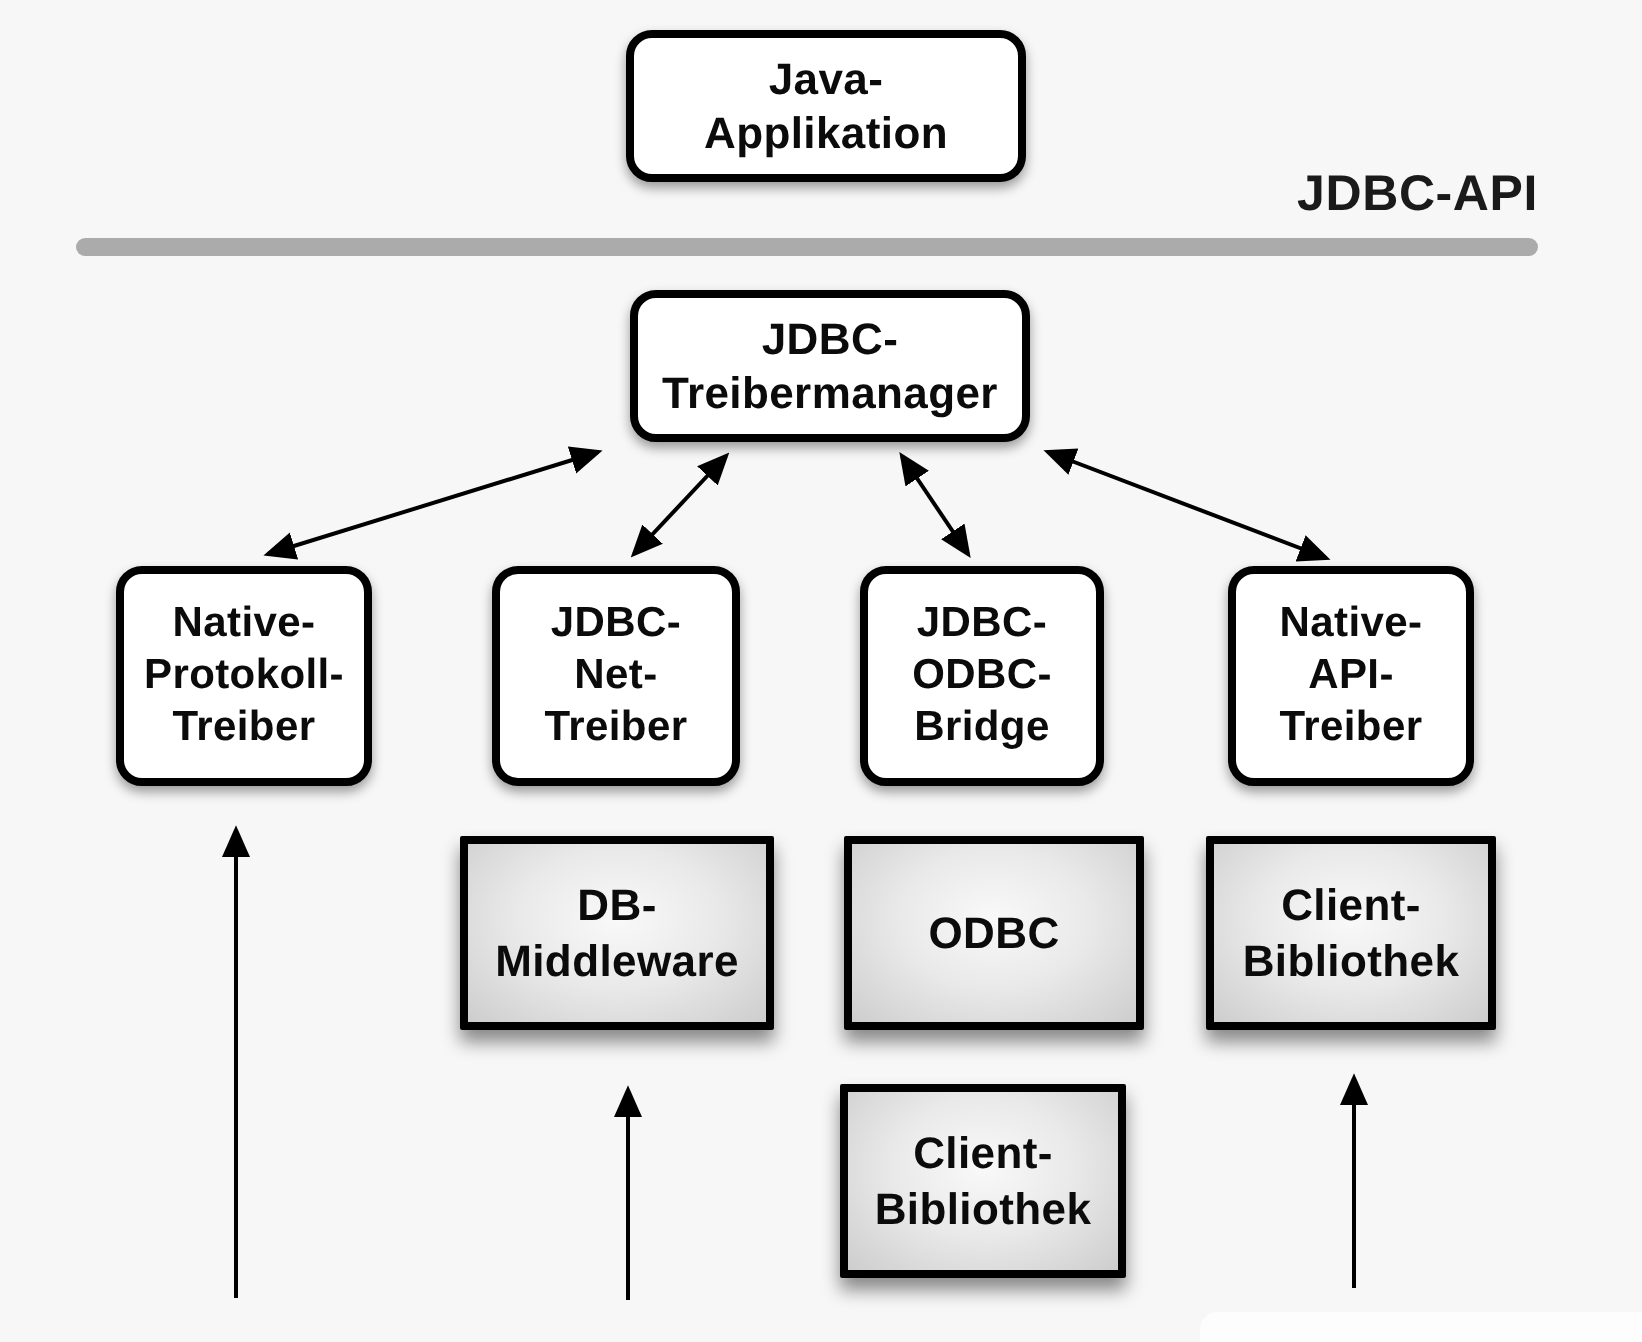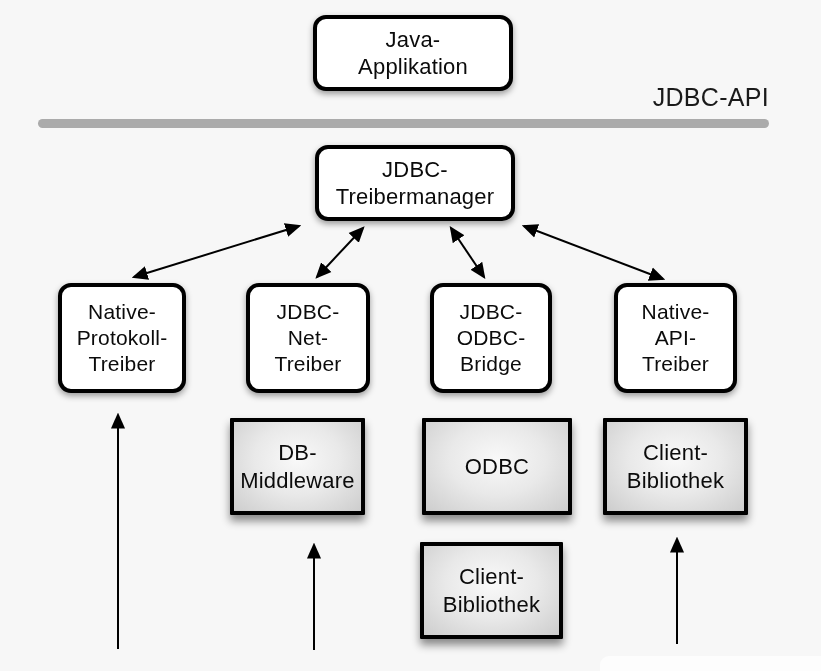--- a/index.html
+++ b/index.html
@@ -3,20 +3,21 @@
 <meta charset="utf-8">
 <style>
   html,body { margin:0; padding:0; }
   body { font-family: "Liberation Sans", sans-serif; }
   .canvas {
     position: relative;
     width: 821px;
     height: 671px;
     background: #f7f7f7;
     overflow: hidden;
+    font-weight: bold;
   }
   .node {
     position: absolute;
     display: flex;
     align-items: center;
     justify-content: center;
     text-align: center;
     white-space: pre-line;
     color: #0b0b0b;
     font-size: 22px;
@@ -92,21 +93,21 @@
 Treiber</div>
 
   <div class="node white-box" style="left:430px; top:283px; width:122px; height:110px; font-size:21px;">JDBC-
 ODBC-
 Bridge</div>
 
   <div class="node white-box" style="left:614px; top:283px; width:123px; height:110px; font-size:21px;">Native-
 API-
 Treiber</div>
 
-  <div class="node gray-box" style="left:230px; top:418px; width:135px; height:97px;">DB-
+  <div class="node gray-box" style="left:230px; top:418px; width:157px; height:97px;">DB-
 Middleware</div>
 
   <div class="node gray-box" style="left:422px; top:418px; width:150px; height:97px;">ODBC</div>
 
   <div class="node gray-box" style="left:603px; top:418px; width:145px; height:97px;">Client-
 Bibliothek</div>
 
   <div class="node gray-box" style="left:420px; top:542px; width:143px; height:97px;">Client-
 Bibliothek</div>
 

